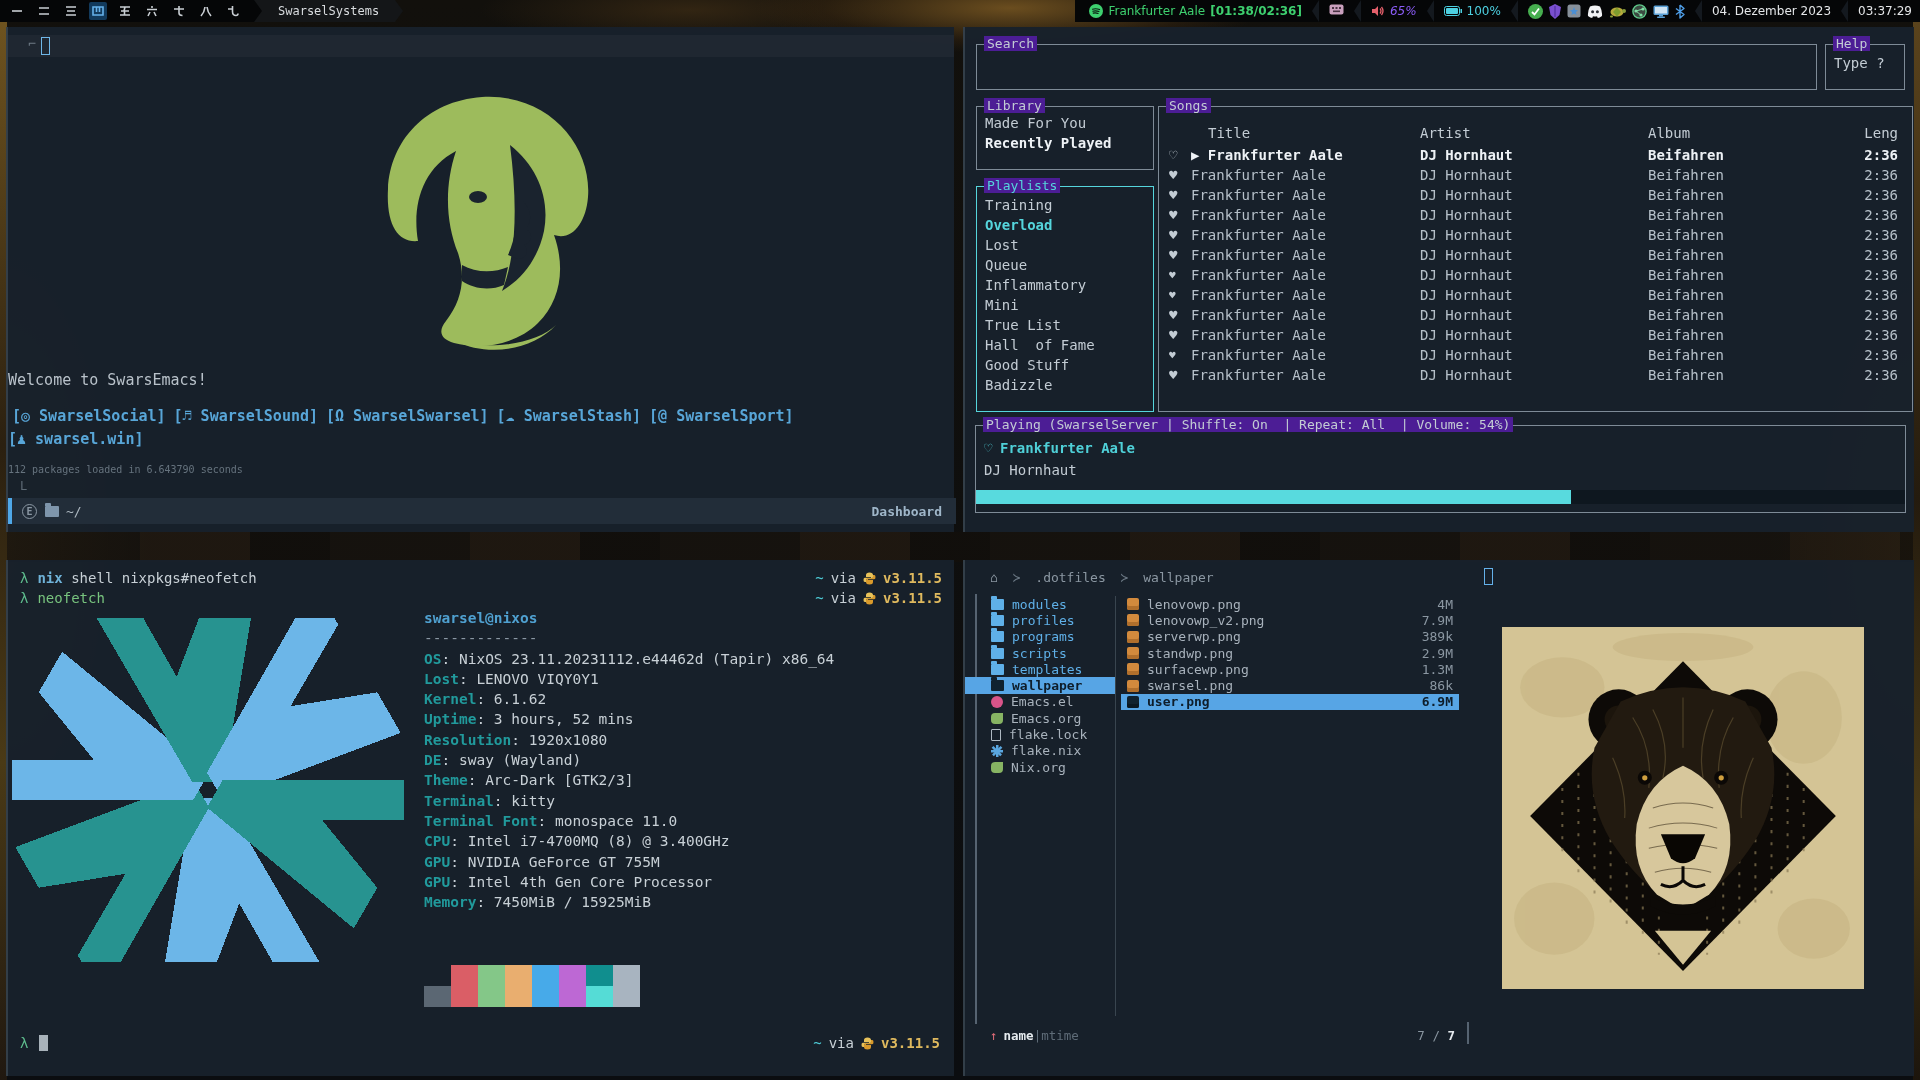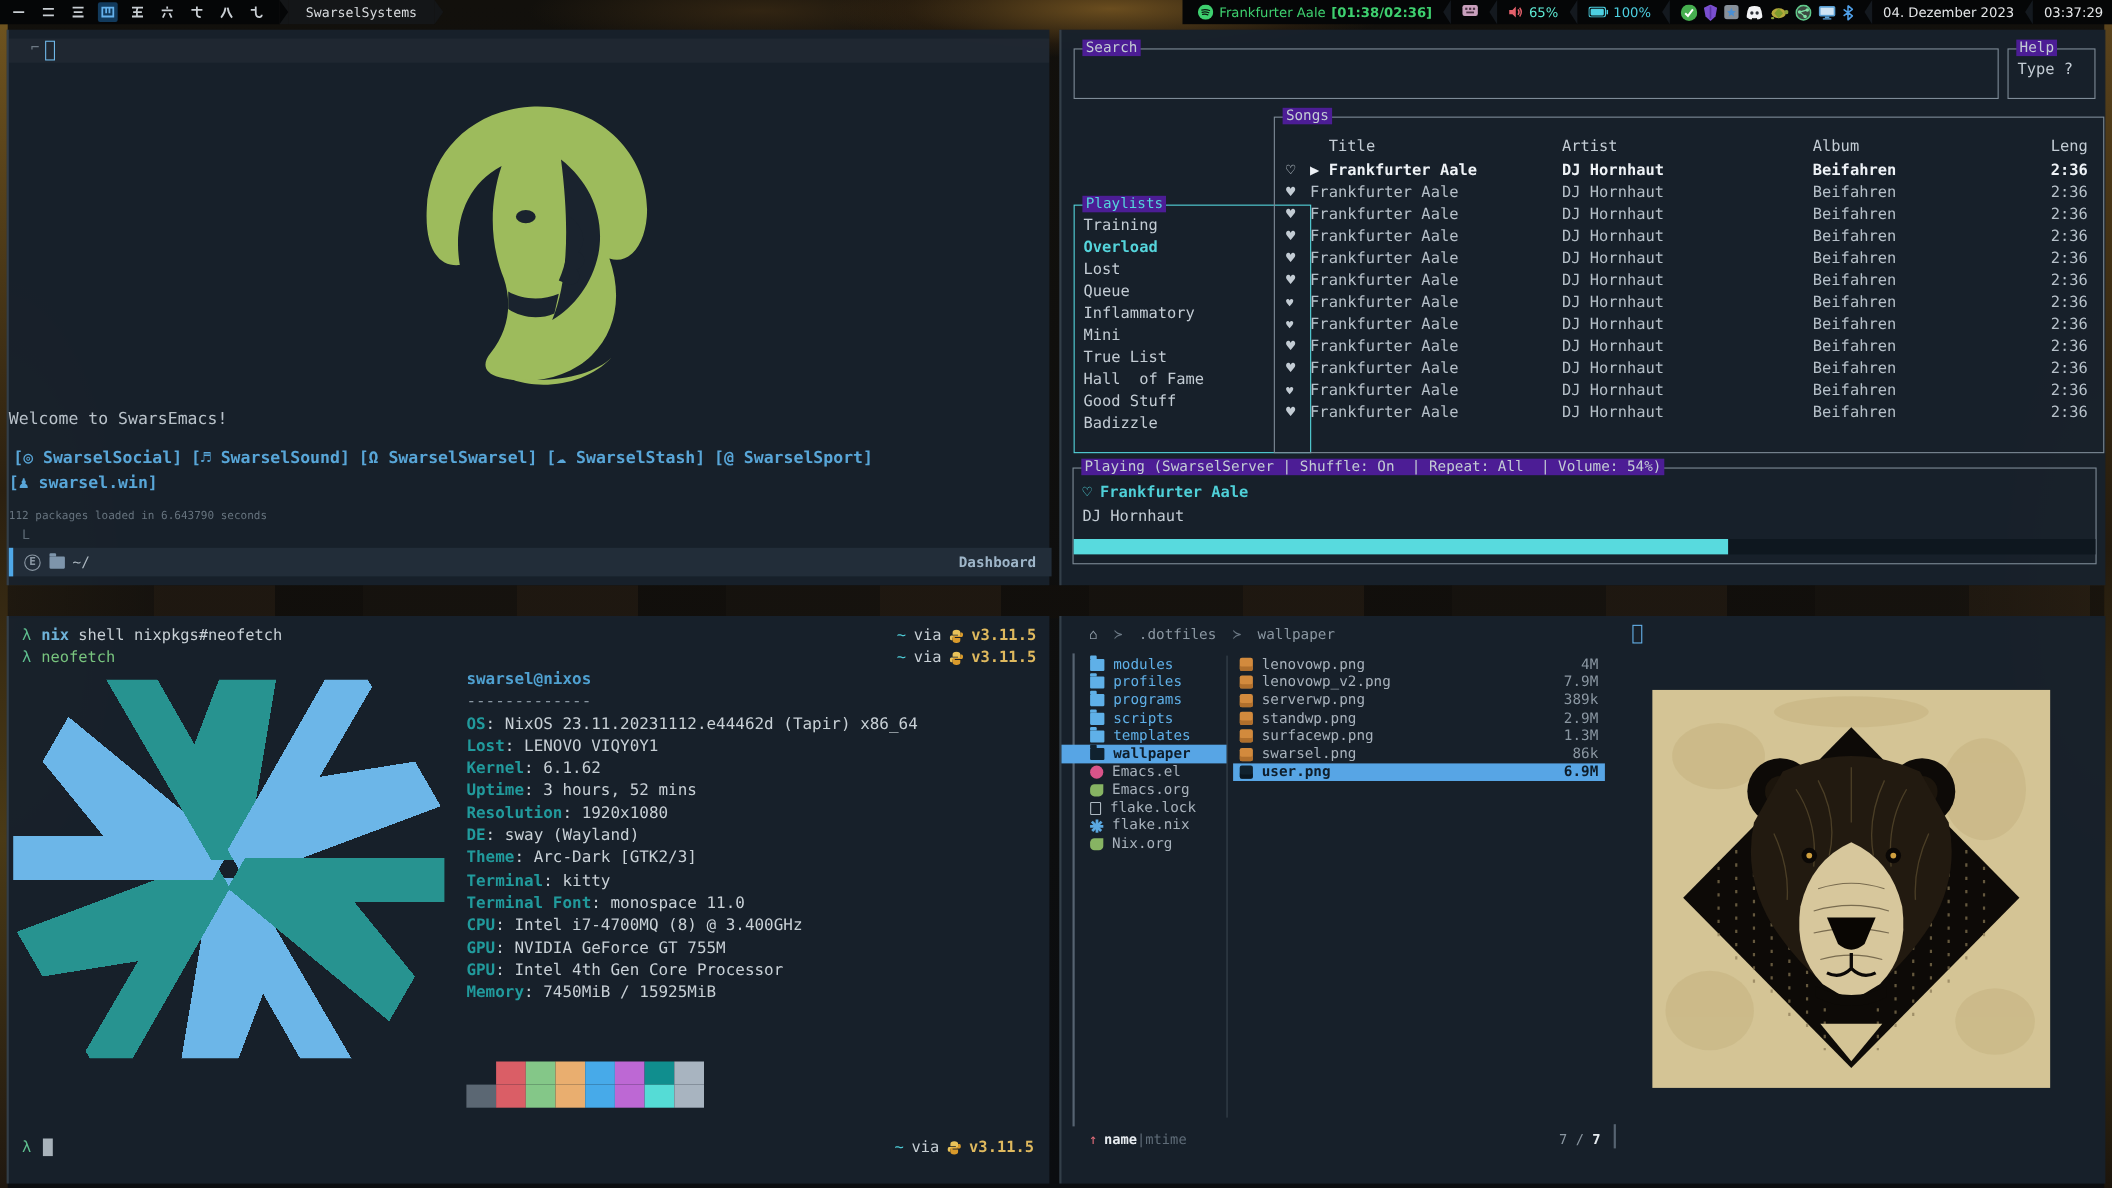--- a/index.html
+++ b/index.html
@@ -31,21 +31,21 @@
   .ws svg { stroke:#c9ced3; stroke-width:1.6; fill:none; }
   .ws.active { background:#123a5c; }
   .ws.active svg { stroke:#66b2ec; }
   .seg-title { background:#141618; height:22px; display:flex; align-items:center; padding:0 16px; color:#d8dbde;text-align:center; }
   .pl-arrow2 { width:0; height:0; border-top:11px solid transparent; border-bottom:11px solid transparent; border-left:8px solid #141618; }
   .bar-right { position:absolute; right:0; top:0; height:22px; display:flex; align-items:center; gap:10px;
     background:#050607; padding:0 8px 0 14px; font-family:"DejaVu Sans",sans-serif; }
   .psep { width:0; height:0; border-top:11px solid transparent; border-bottom:11px solid transparent; border-right:7px solid #14191f; }
   .mod { display:flex; align-items:center; gap:5px; }
   .mod.spotify { color:#3ed06f; }
-  .mod.volume  { color:#5eead4; }
+  .mod.volume  { color:#8b5cf6;font-style:italic; }
   .mod.battery { color:#4dd0e1; }
   .mod.clock, .mod.date { color:#e4e6e8; }
   .tray { display:flex; align-items:center; gap:6px; }
 
   
   .win { position:absolute; background:rgba(24,33,43,.97); border-left:2px solid rgba(150,168,184,.22); }
   #win-emacs { left:6px;  top:27px;  width:948px; height:505px; }
   #win-music { left:963px; top:27px; width:951px; height:505px; }
   #win-term  { left:6px;  top:560px; width:948px; height:516px; }
   #win-files { left:963px; top:560px; width:951px; height:516px; }
@@ -73,21 +73,21 @@
   .ml-buffer { margin-left:auto; margin-right:14px; color:#9fb6c9; font-weight:bold; font-size:13px; }
 
   
   #win-music { color:#c3ccd4; font-size:14px; }
   .tui-box { position:absolute; border:1px solid #7e8b97; }
   .tui-label { position:absolute; top:-9px; left:7px; background:#4c1d95; padding:0 3px; font-size:13px; color:#c3ccd4; white-space:pre; }
   #box-search { left:11px; top:17px; width:841px; height:46px; }
   #box-help   { left:860px; top:17px; width:80px; height:46px; }
   #help-text  { position:absolute; left:8px; top:10px; }
   #box-library   { left:11px; top:79px; width:178px; height:64px; }
-  #box-playlists { left:11px; top:159px; width:216px; height:226px; border-color:#55d5dc; }
+  #box-playlists { left:11px; top:159px; width:178px; height:226px; border-color:#55d5dc; }
   #box-playlists .tui-label { color:#55d5dc; }
   #box-songs   { left:193px; top:79px; width:755px; height:306px; }
   #box-playing { left:10px; top:398px; width:931px; height:88px; }
   .lib-list { position:absolute; left:8px; top:6px; line-height:20px; }
   .lib-item.strong { font-weight:bold; color:#eef2f6; }
   .pl-list { position:absolute; left:8px; top:8px; line-height:20px; }
   .pl-item { white-space:pre; cursor:pointer; }
   .pl-item.active { color:#55d5dc; font-weight:bold; }
   .songs-header { position:absolute; top:18px; left:0; width:100%; }
   .songs-header span { position:absolute; }
@@ -360,20 +360,28 @@
 
   <div class="win" id="win-music">
     <div class="tui-box" id="box-search">
       <span class="tui-label">Search</span>
     </div>
     <div class="tui-box" id="box-help">
       <span class="tui-label">Help</span>
       <span id="help-text">Type ?</span>
     </div>
 
+    <div class="tui-box" id="box-library">
+      <span class="tui-label">Library</span>
+      <div class="lib-list">
+
+      <div class="lib-item normal">Made For You</div>
+          <div class="lib-item strong">Recently Played</div>
+        </div>
+    </div>
 
     <div class="tui-box" id="box-playlists">
       <span class="tui-label">Playlists</span>
       <div class="pl-list">
 
       <div class="pl-item normal">Training</div>
           <div class="pl-item active">Overload</div>
           <div class="pl-item normal">Lost</div>
           <div class="pl-item normal">Queue</div>
           <div class="pl-item normal">Inflammatory</div>

